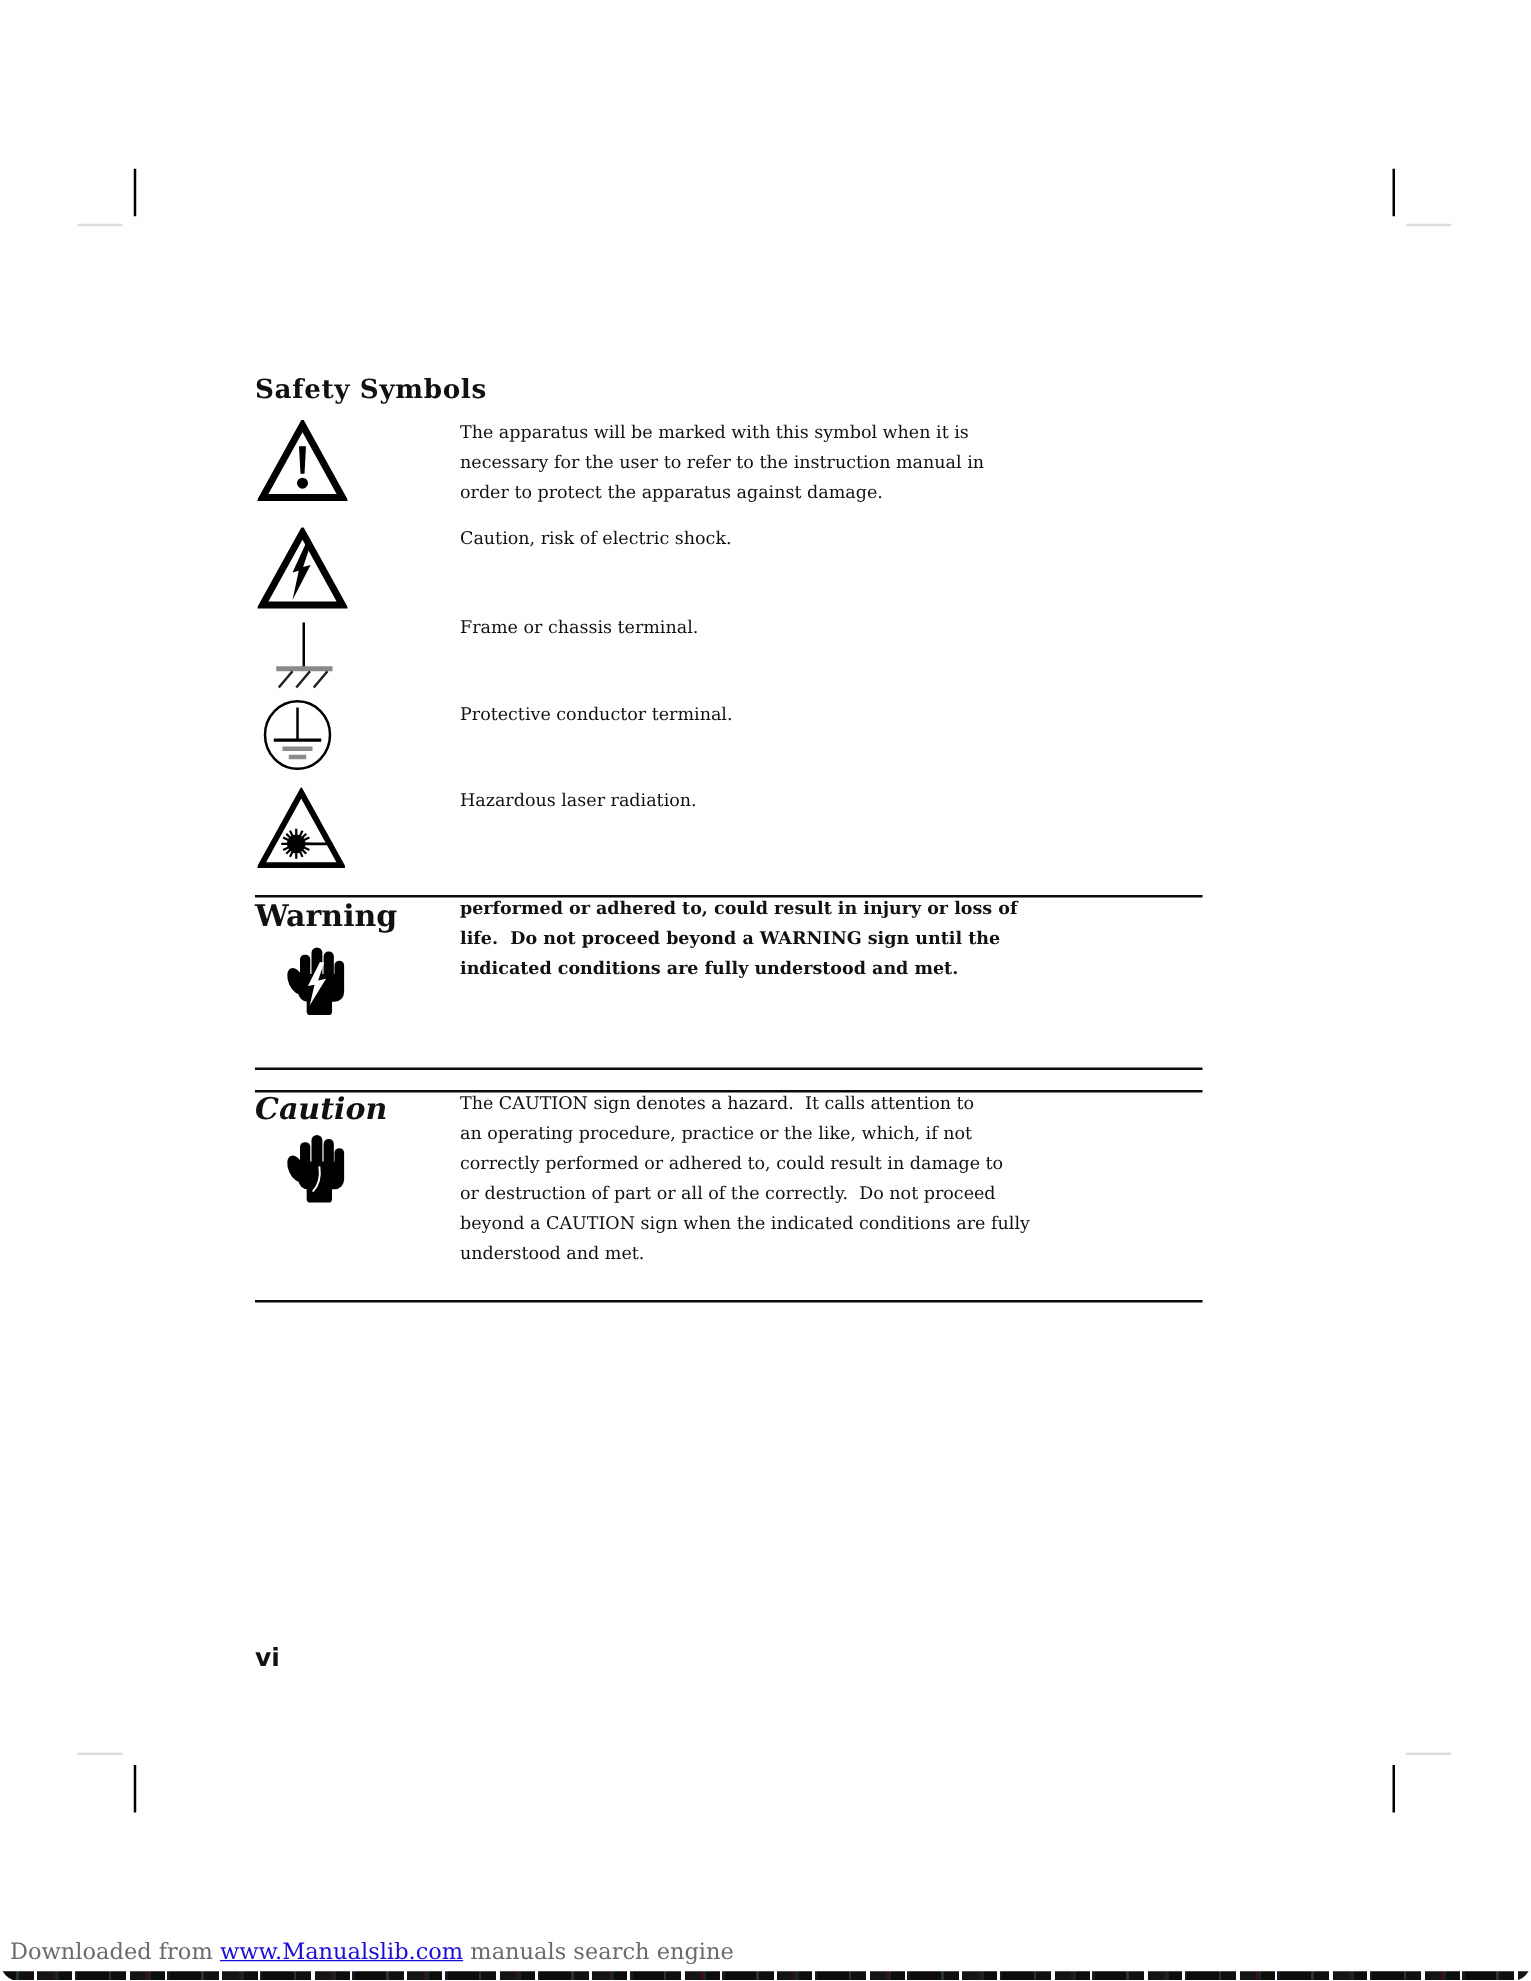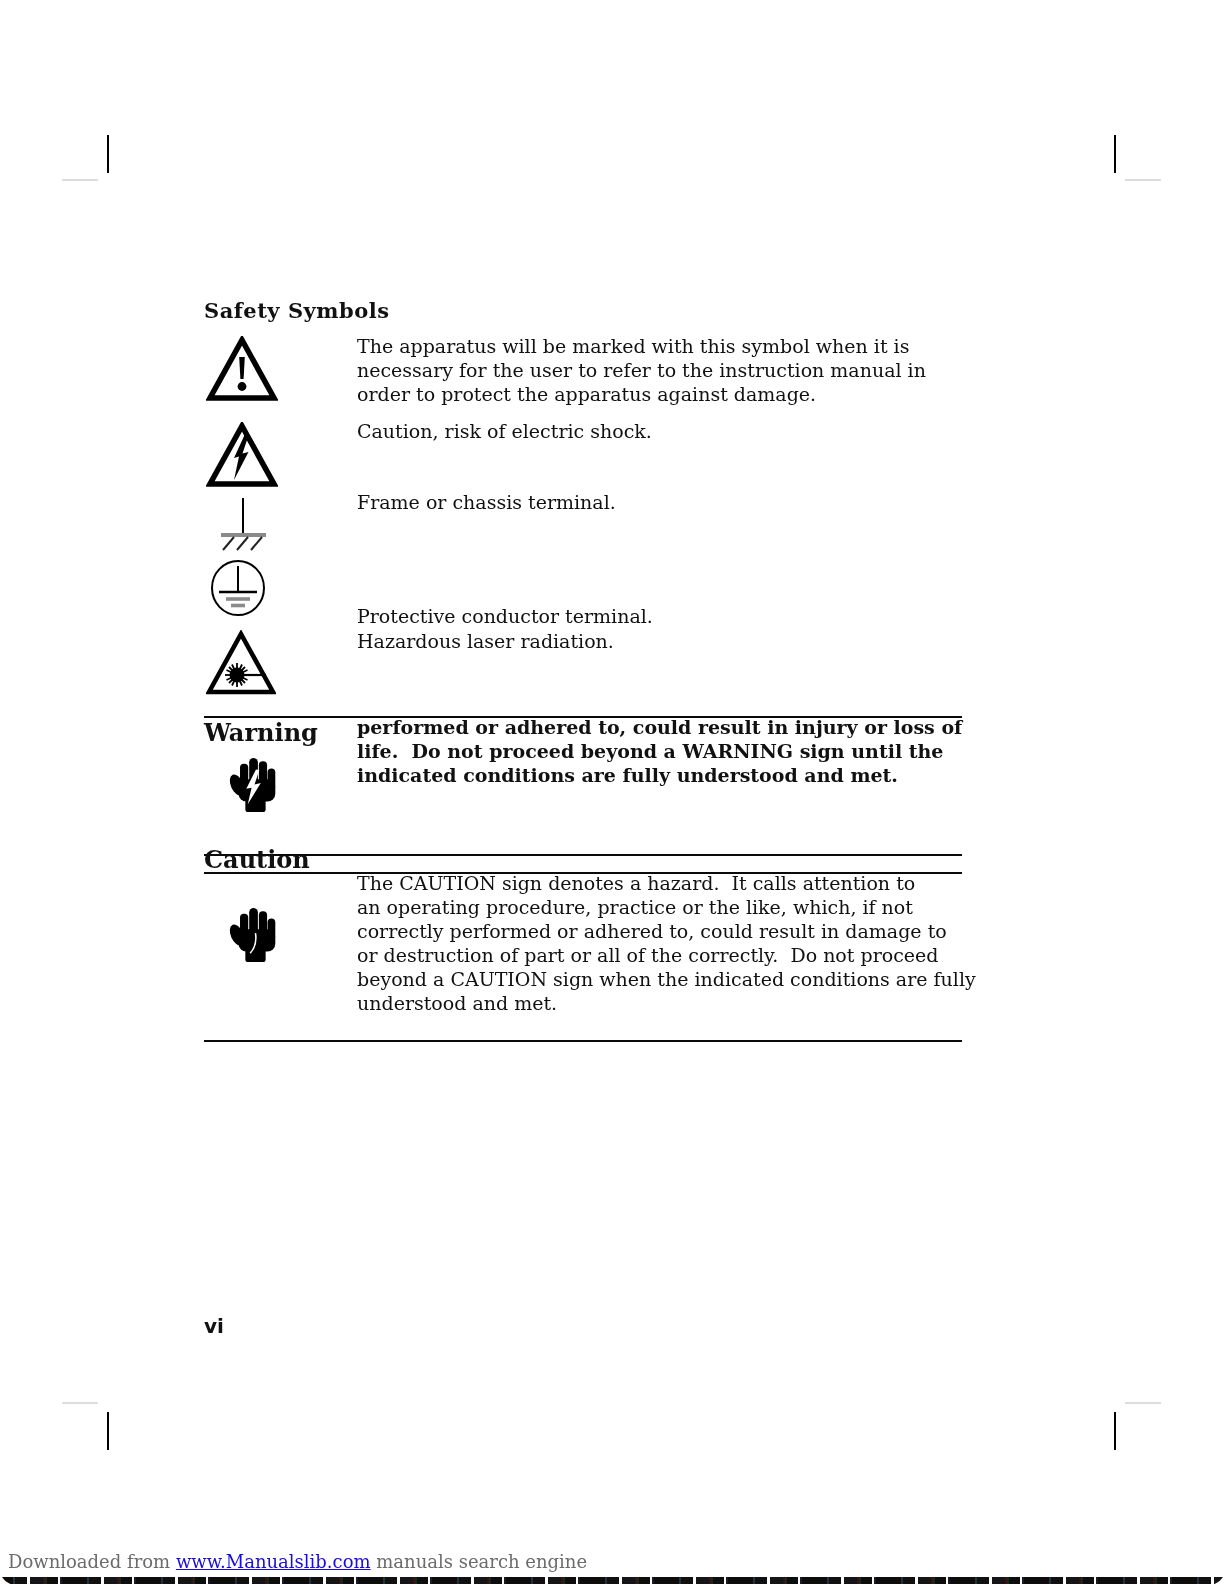--- a/index.html
+++ b/index.html
@@ -16,22 +16,22 @@
   .cm-v{position:absolute;width:2px;height:38px;background:#000;}
   .cm-h{position:absolute;width:36px;height:2px;background:#ddd;}
 
   .doc-title{
     position:absolute;left:204px;top:298px;
     font-size:21px;font-weight:bold;letter-spacing:0.5px;
     white-space:pre;
   }
   .sym-icon{position:absolute;}
   .txt{
-    position:absolute;left:357px;
-    font-size:19px;line-height:24px;
+    position:absolute;left:368px;
+    font-size:14px;line-height:24px;
   }
   .txt .line{white-space:pre;}
   .rule{position:absolute;left:204px;width:758px;height:2px;background:#0a0a0a;}
   .sec-label{
     position:absolute;left:204px;
     font-size:24px;font-weight:bold;white-space:pre;
   }
   .bold-par{font-weight:bold;line-height:23.8px;}
   .page-num{
     position:absolute;left:204px;top:1314px;
@@ -98,21 +98,21 @@
     <div class="line">Frame or chassis terminal.</div>
   </div>
 
   <svg class="sym-icon" style="left:209px;top:559px;" width="58" height="58" viewBox="0 0 58 58">
     <ellipse cx="29" cy="29" rx="26" ry="27" fill="none" stroke="#000" stroke-width="2"></ellipse>
     <line x1="29" y1="7" x2="29" y2="33" stroke="#000" stroke-width="2"></line>
     <line x1="10" y1="33" x2="48" y2="33" stroke="#000" stroke-width="2.6"></line>
     <line x1="17" y1="40" x2="41" y2="40" stroke="#8a8a8a" stroke-width="3.6"></line>
     <line x1="22" y1="46.5" x2="36" y2="46.5" stroke="#8a8a8a" stroke-width="3.6"></line>
   </svg>
-  <div class="txt" style="top:560px;margin-top:44px;">
+  <div class="txt" style="top:560px;">
     <div class="line">Protective conductor terminal.</div>
   </div>
 
   <svg class="sym-icon" style="left:206px;top:630px;" width="70" height="66" viewBox="0 0 70 66">
     <polygon points="35,4 67,62 3,62" fill="none" stroke="#000" stroke-width="4.6"></polygon>
     <g stroke="#000" stroke-width="1.8">
       <line x1="31" y1="33" x2="31" y2="57"></line>
       <line x1="19" y1="45" x2="43" y2="45"></line>
       <line x1="23" y1="37" x2="39" y2="53"></line>
       <line x1="39" y1="37" x2="23" y2="53"></line>
@@ -145,21 +145,21 @@
   </svg>
 
   <div class="txt bold-par" style="top:716px;">
     <div class="line">performed or adhered to, could result in injury or loss of</div>
     <div class="line">life.  Do not proceed beyond a WARNING sign until the</div>
     <div class="line">indicated conditions are fully understood and met.</div>
   </div>
   <div class="rule" style="top:854px;"></div>
 
   <div class="rule" style="top:872px;"></div>
-  <div class="sec-label" style="top:845px;">Caution</div>
+  <div class="sec-label" style="top:872px;font-style:italic;">Caution</div>
 
   <svg class="sym-icon" style="left:226px;top:905px;" width="58" height="58" viewBox="0 0 60 60">
     <g fill="#000">
       <ellipse cx="11.5" cy="31" rx="6.5" ry="11.5" transform="rotate(-24 11.5 31)"></ellipse>
       <rect x="14.5" y="9" width="8.5" height="26" rx="4"></rect>
       <rect x="24" y="3" width="9" height="30" rx="4.5"></rect>
       <rect x="34" y="6.5" width="8.5" height="27" rx="4"></rect>
       <rect x="43" y="14" width="8" height="22" rx="4"></rect>
       <rect x="13" y="25" width="38" height="23" rx="8"></rect>
       <rect x="20" y="42" width="21" height="17" rx="3"></rect>

